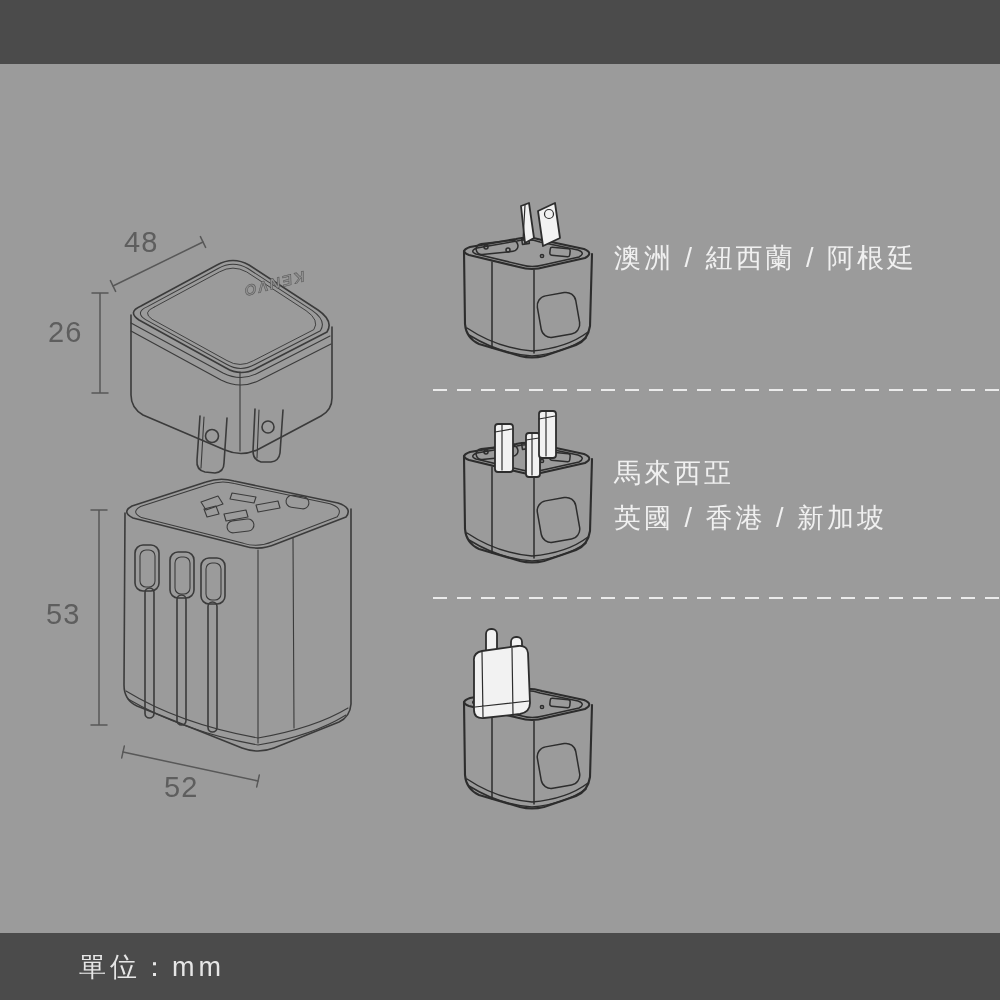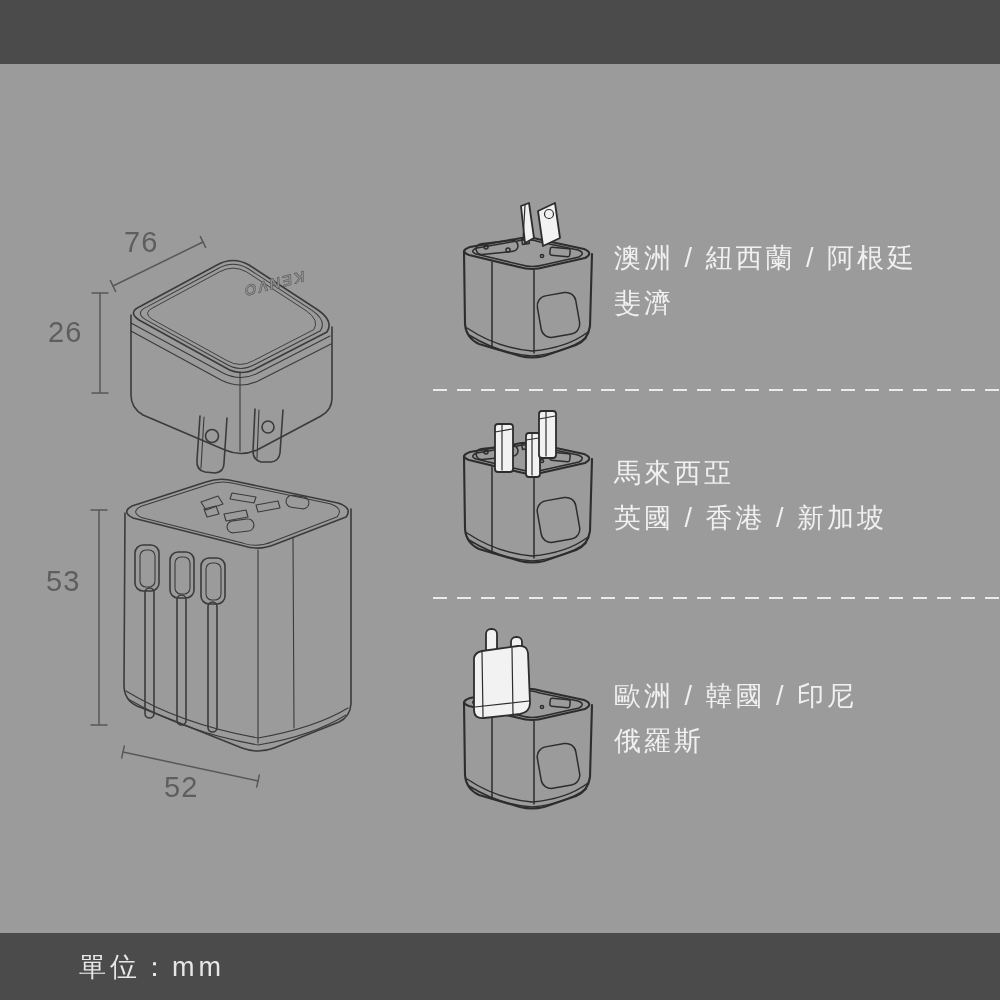--- a/index.html
+++ b/index.html
@@ -53,23 +53,23 @@
 
       <path d="M100 293 L100 393 M92 293 L108 293 M92 393 L108 393"></path>
 
       <path d="M99 510 L99 725 M91 510 L107 510 M91 725 L107 725"></path>
 
       <path d="M123 752 L258 781"></path>
       <path d="M124.3 746.1 L121.7 757.9 M259.3 775.1 L256.7 786.9"></path>
     </g>
   </svg>
 
-  <div class="dim-label" style="left:124px;top:226px">76</div>
+  <div class="dim-label" style="left:124px;top:226px">48</div>
   <div class="dim-label" style="left:48px;top:316px">26</div>
-  <div class="dim-label" style="left:46px;top:565px">53</div>
+  <div class="dim-label" style="left:46px;top:598px">53</div>
   <div class="dim-label" style="left:164px;top:771px">52</div>
 
   <svg style="left:85px;top:220px" width="260" height="255" viewBox="0 0 260 255">
     <g class="lineart">
 
       <path d="M56 86 L132 45 Q148 36 164 45 L233 90 Q249 101 242 112 L172 148 Q156 157 141 148 L54 100 Q42 92 56 86 Z"></path>
       <path class="thin" transform="translate(148,95) scale(0.93) translate(-148,-95)" d="M56 86 L132 45 Q148 36 164 45 L233 90 Q249 101 242 112 L172 148 Q156 157 141 148 L54 100 Q42 92 56 86 Z"></path>
       <path class="thin" transform="translate(148,95) scale(0.86) translate(-148,-95)" d="M56 86 L132 45 Q148 36 164 45 L233 90 Q249 101 242 112 L172 148 Q156 157 141 148 L54 100 Q42 92 56 86 Z"></path>
 
       <path d="M46 95 L46 175 Q46 188 58 195 L140 230 Q156 237 172 230 L236 196 Q247 190 247 178 L247 107"></path>
@@ -148,21 +148,20 @@
     <use href="#cube-body"></use>
     <g>
       <path class="pin" d="M69 30 L77 27 L82 62 L73 67 Z"></path>
       <path class="pin-detail" d="M73 29 L71 64"></path>
       <path class="pin" d="M86 35 L103 27 L108 62 L91 70 Z"></path>
       <circle class="pin-detail" cx="97" cy="38" r="4.5" fill="#9b9b9b"></circle>
     </g>
   </svg>
   <div class="regions" style="top:236px">
     <div>澳洲 / 紐西蘭 / 阿根廷</div>
-    <div>斐濟</div>
   </div>
 
   <div class="divider" style="top:389px"></div>
 
   <svg style="left:452px;top:381px" width="150" height="195" viewBox="0 0 150 195">
     <use href="#cube-body"></use>
     <g>
       <rect class="pin" x="43" y="43" width="18" height="48" rx="3"></rect>
       <path class="pin-detail" d="M50 44 L50 89 M43 51 L60 48"></path>
       <rect class="pin" x="74" y="52" width="14" height="44" rx="3"></rect>
@@ -182,22 +181,18 @@
     <use href="#cube-body"></use>
     <g>
       <rect class="pin" x="37" y="28" width="8" height="20"></rect>
       <rect class="pin" x="61" y="36" width="8" height="20"></rect>
       <rect class="pin" x="34" y="2" width="11" height="30" rx="5"></rect>
       <rect class="pin" x="59" y="10" width="11" height="30" rx="5"></rect>
       <path class="pin" d="M22 34 Q21 26 30 24 L66 19 Q75 18 76 26 L78 76 Q78 85 68 87 L32 91 Q22 92 22 83 Z"></path>
       <path class="pin-detail" d="M30 25 L31 90 M60 21 L61 88 M23 80 L77 74"></path>
     </g>
   </svg>
-  <div class="regions" style="top:674px">
-    <div>歐洲 / 韓國 / 印尼</div>
-    <div>俄羅斯</div>
-  </div>
 
   <div class="bar bottom">
     <span class="unit-label">單位：mm</span>
   </div>
 
 </div>
 
 </body></html>

